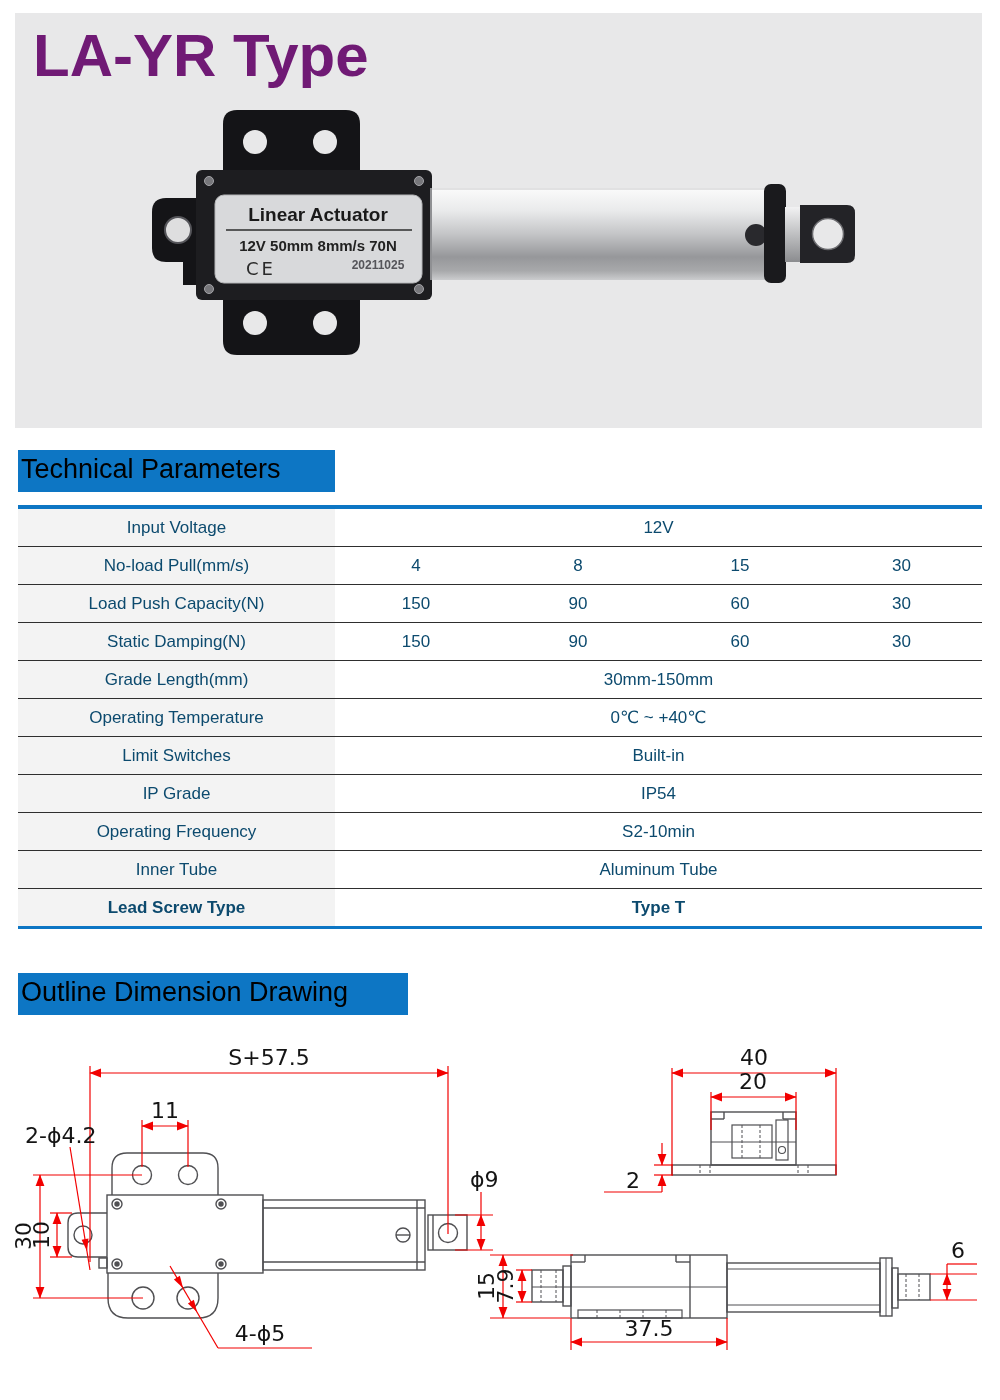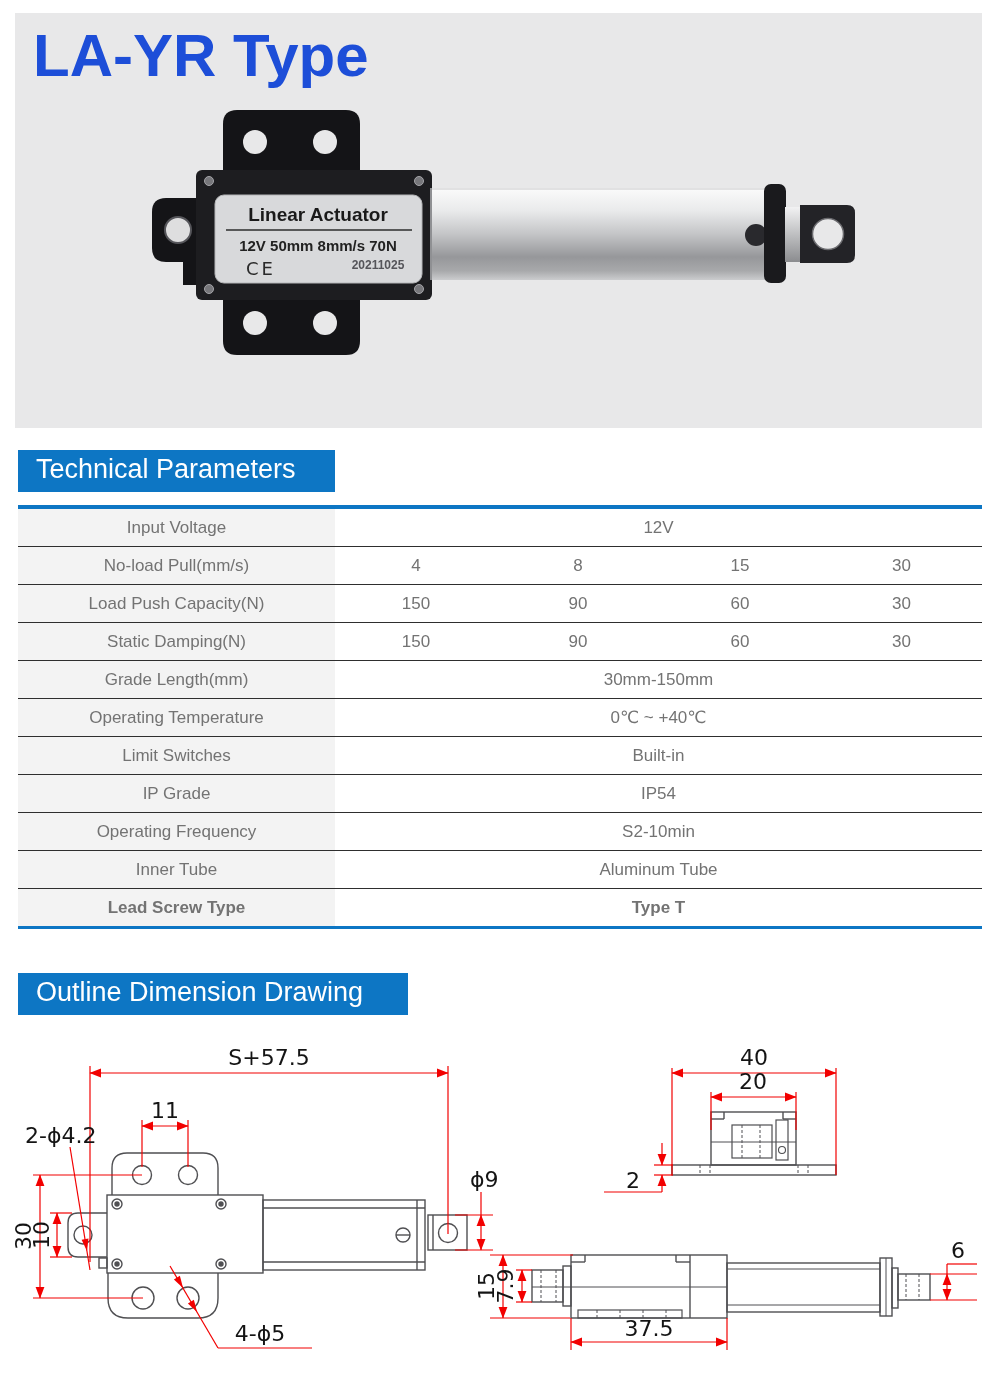--- a/index.html
+++ b/index.html
@@ -1,32 +1,32 @@
 <!DOCTYPE html>
 <html><head>
 <meta charset="utf-8">
 <style>
   html,body{margin:0;padding:0;background:#fff;}
   .page{position:relative;width:1000px;height:1400px;background:#ffffff;overflow:hidden;
         font-family:"Liberation Sans","DejaVu Sans",sans-serif;color:#111;}
   
   .hero{position:absolute;left:15px;top:13px;width:967px;height:415px;background:#e8e8e9;}
   .hero h1{position:absolute;left:18px;top:8px;margin:0;font-size:60px;font-weight:bold;
-           color:#1d4ed8;letter-spacing:0px;}
+           color:#701a75;letter-spacing:0px;}
   .photo{position:absolute;left:0;top:0;}
   
-  .sec-head{position:absolute;left:18px;height:42px;background:#0d76c4;color:#ffffff;
-            font-size:27px;line-height:38px;padding-left:18px;box-sizing:border-box;}
+  .sec-head{position:absolute;left:18px;height:42px;background:#0d76c4;color:#000000;
+            font-size:27px;line-height:38px;padding-left:3px;box-sizing:border-box;}
   .sec-head.tp{top:450px;width:317px;}
   .sec-head.odd{top:973px;width:390px;}
   
   .ptable{position:absolute;left:18px;top:505px;width:964px;border-collapse:collapse;
           table-layout:fixed;border-top:4px solid #0d76c4;border-bottom:3px solid #0d76c4;}
   .ptable td{height:37px;font-size:17px;text-align:center;vertical-align:middle;
-             border-bottom:1px solid #2e2e2e;padding:0;color:#737373;}
+             border-bottom:1px solid #2e2e2e;padding:0;color:#0c4a6e;}
   .ptable tr:last-child td{border-bottom:none;font-weight:bold;}
   .ptable td.lbl{background:#f3f3f3;}
   
   .drawing{position:absolute;left:0;top:1040px;}
   .dim-text{font-family:"DejaVu Sans","Liberation Sans",sans-serif;font-size:22px;fill:#141414;}
 </style>
 </head>
 <body>
 
 <div class="page">

